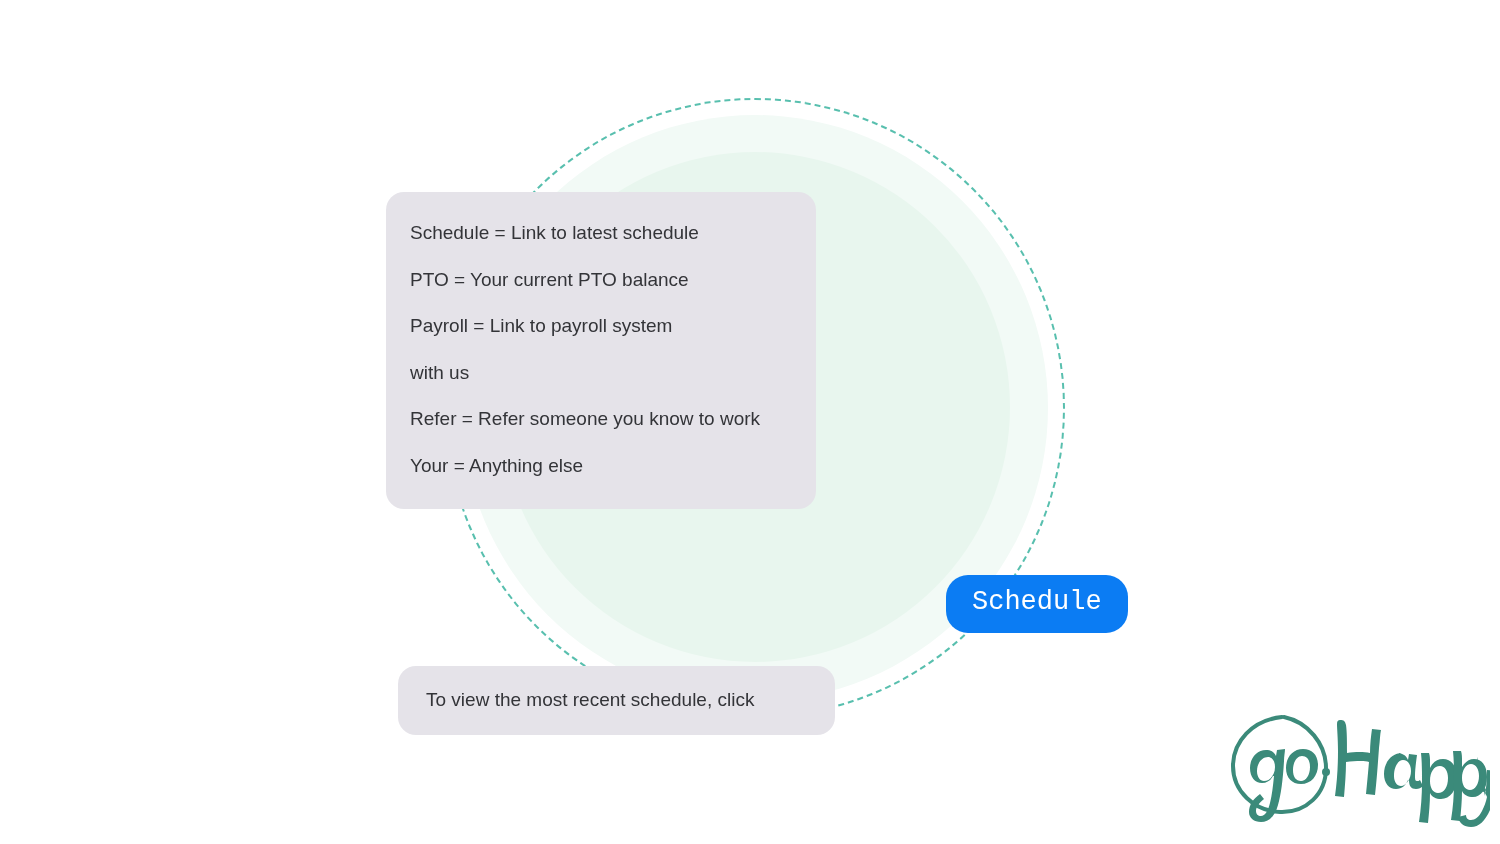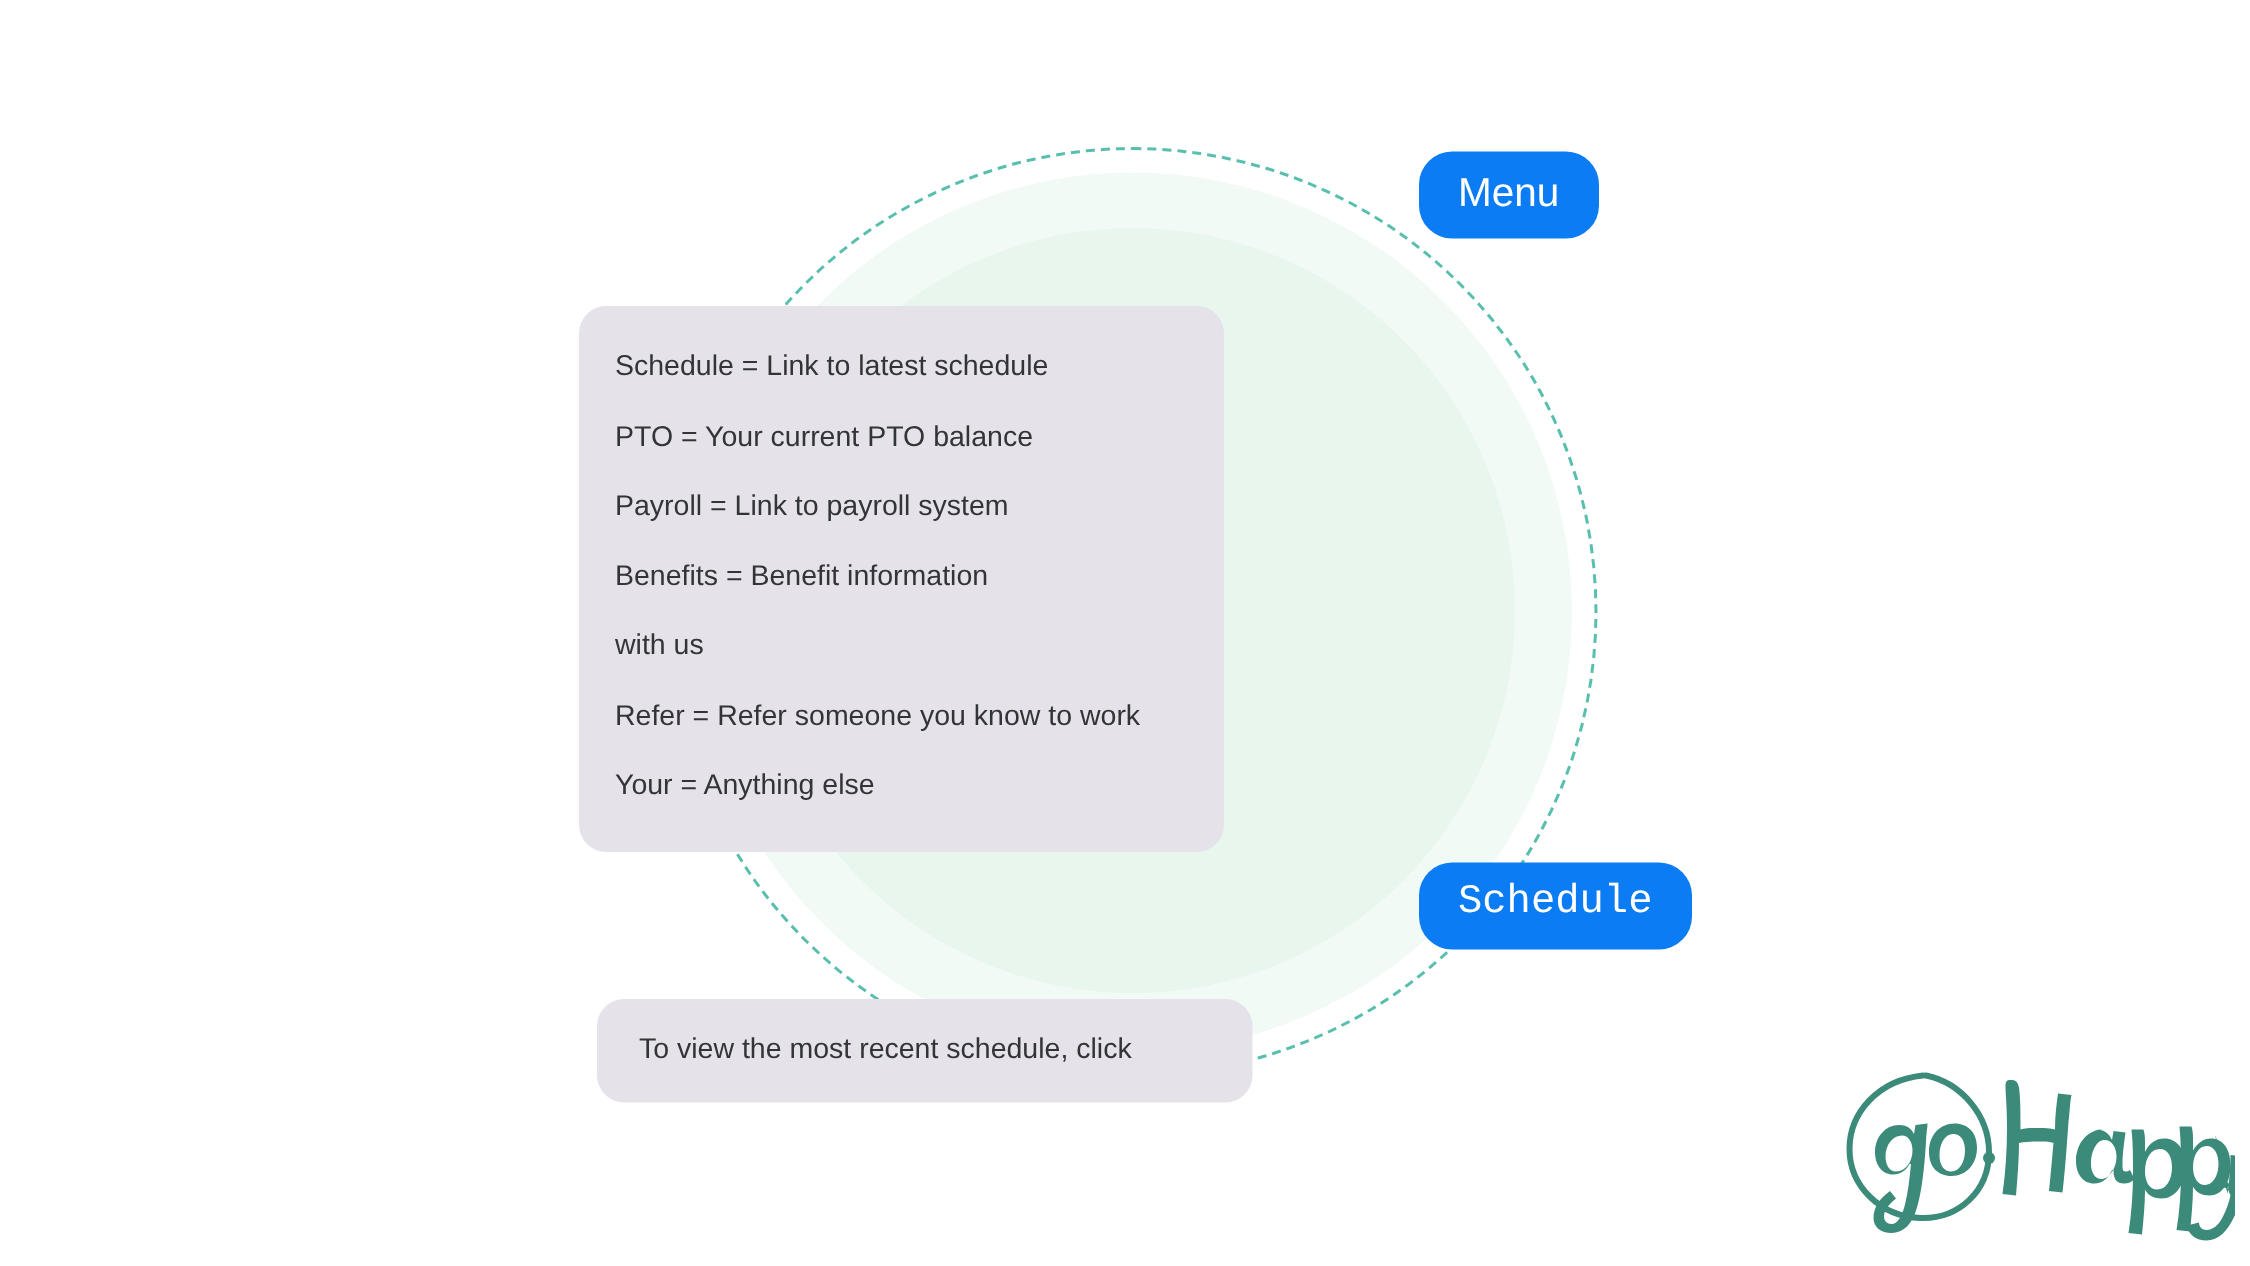--- a/index.html
+++ b/index.html
@@ -95,21 +95,20 @@
     clip-path: polygon(0% 0%, 0% 55%, 100% 100%, 58% 46%, 58% 0%);
     z-index: -1;
   }
 
   
   #menu-bubble {
     left: 386px;
     top: 192px;
     width: 430px;
     padding: 18px 24px 20px 24px;
-    margin-top: 12px;
   }
 
   #menu-bubble .menu-line {
     font-size: 19px;
     line-height: 46.5px;
     color: #333438;
     white-space: normal;
   }
 
   
@@ -158,29 +157,25 @@
 </style>
 </head>
 <body>
 
 <div id="stage">
 
   <div class="deco-circle" id="circle-dashed"></div>
   <div class="deco-circle" id="circle-outer-fill"></div>
   <div class="deco-circle" id="circle-inner-fill"></div>
 
-  <div class="bubble bubble-blue" id="menu-request-bubble">
-    <span>Menu</span>
-  </div>
 
   <div class="bubble bubble-gray" id="menu-bubble">
     <div class="menu-line">Schedule = Link to latest schedule</div>
     <div class="menu-line">PTO = Your current PTO balance</div>
     <div class="menu-line">Payroll = Link to payroll system</div>
-    <div class="menu-line">Benefits = Benefit information</div>
     <div class="menu-line">with us</div>
     <div class="menu-line">Refer = Refer someone you know to work</div>
     <div class="menu-line">Your = Anything else</div>
   </div>
 
   <div class="bubble bubble-blue" id="schedule-request-bubble">
     <span>Schedule</span>
   </div>
 
   <div class="bubble bubble-gray" id="reply-bubble">

